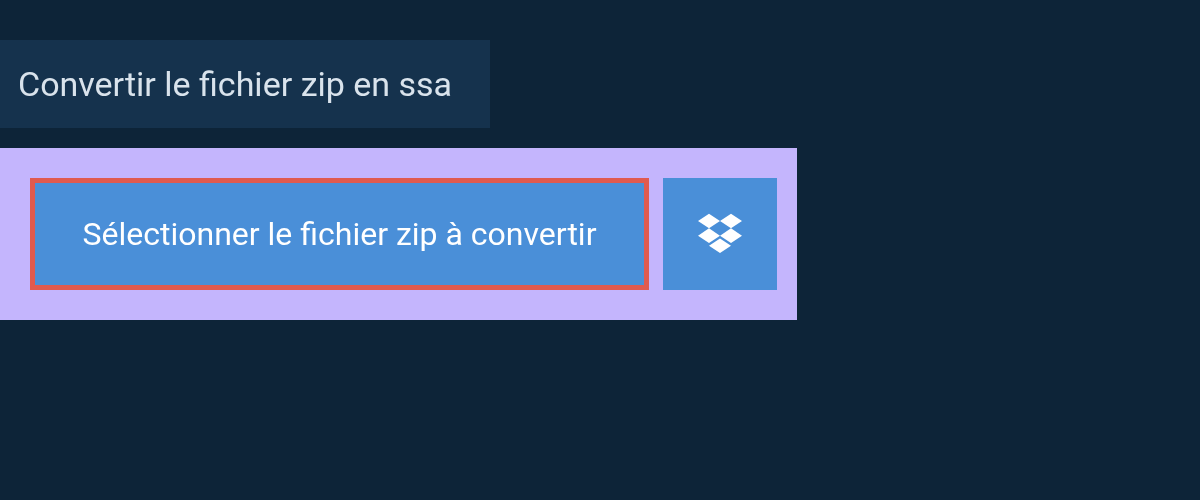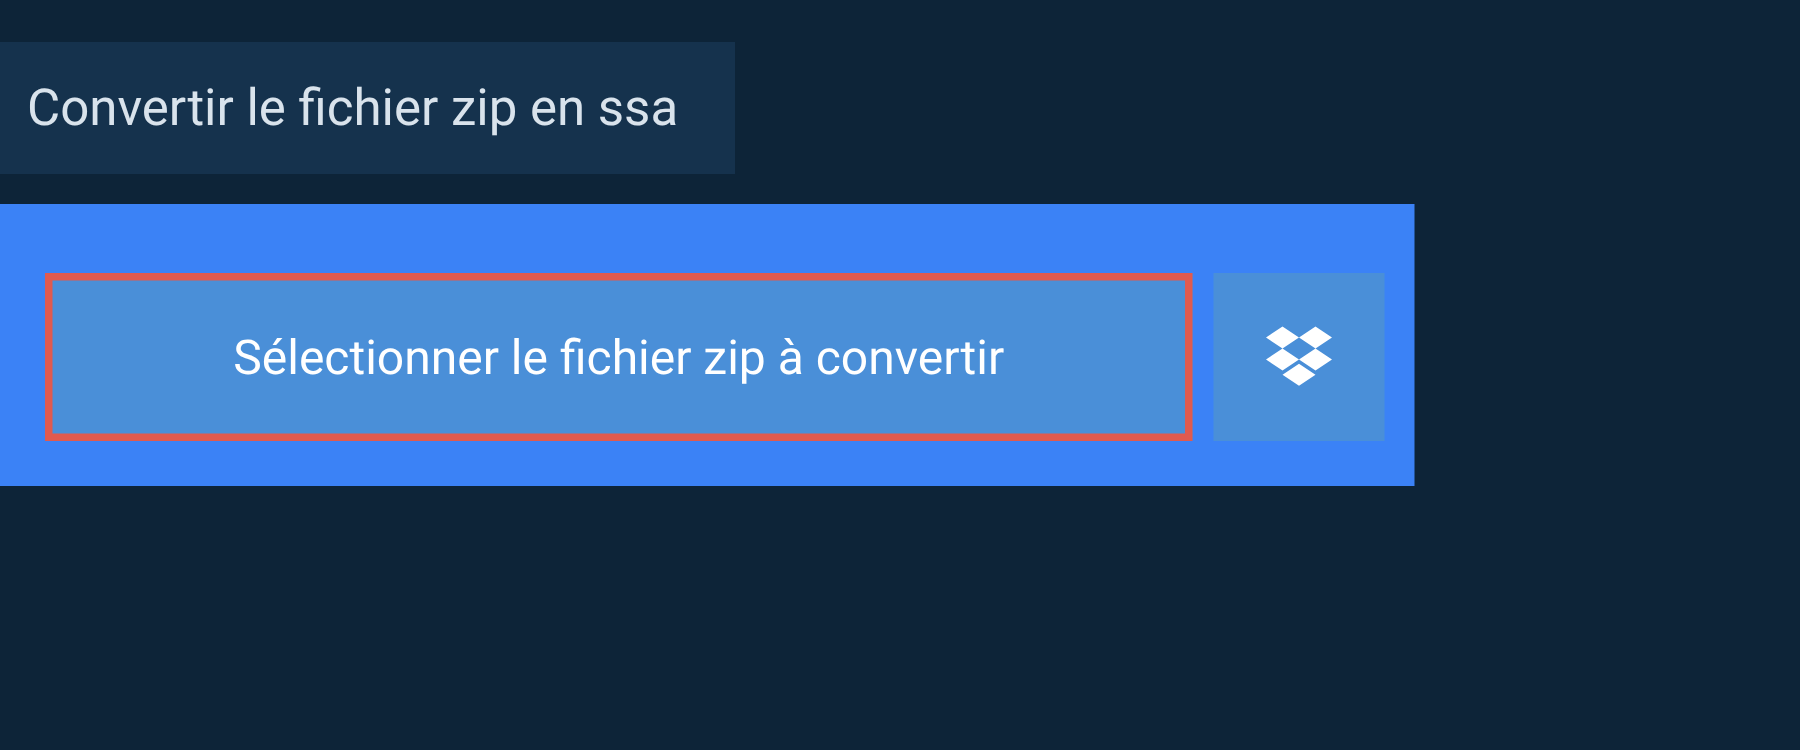--- a/index.html
+++ b/index.html
@@ -11,33 +11,33 @@
       width: 1200px;
       height: 500px;
       background: #0d2438;
       font-family: -apple-system, BlinkMacSystemFont, "Segoe UI", Roboto, sans-serif;
       overflow: hidden;
     }
     .page-header {
       background: #15324d;
       display: inline-block;
       padding: 24px 38px 24px 18px;
-      margin-top: 28px;
+      margin-top: 40px;
       margin-left: 0;
     }
     .page-title {
       color: #d9e3ec;
       font-size: 34px;
       font-weight: 400;
     }
     .action-panel {
-      background: #3b82f6;
+      background: #c4b5fd;
       margin: 20px 0 0 0;
-      padding: 46px 20px 30px 30px;
-      width: 943px;
+      padding: 30px 20px 30px 30px;
+      width: 797px;
       display: flex;
       gap: 14px;
       align-items: stretch;
     }
     .select-file-button {
       flex: 1;
       background: #4a8fd8;
       border: 5px solid #e05a4f;
       color: #ffffff;
       font-size: 32px;

